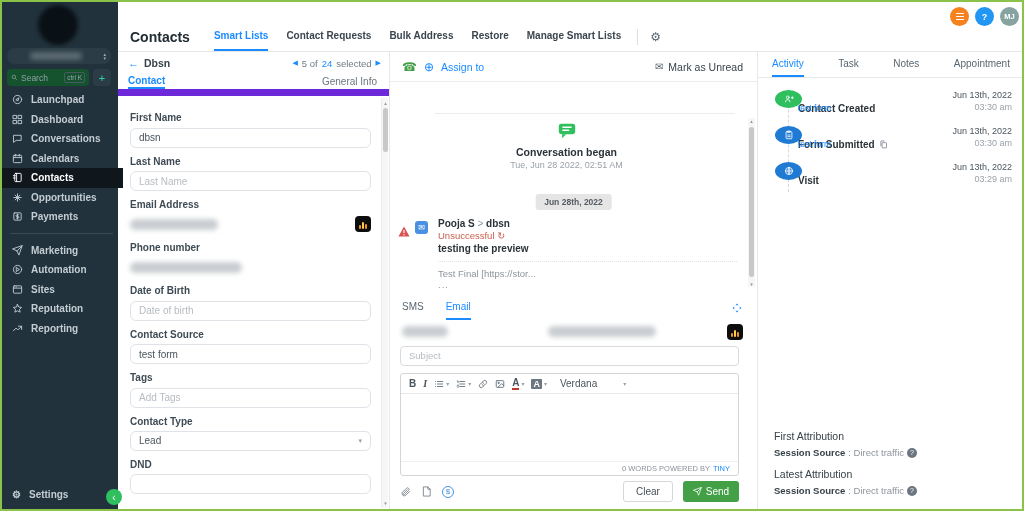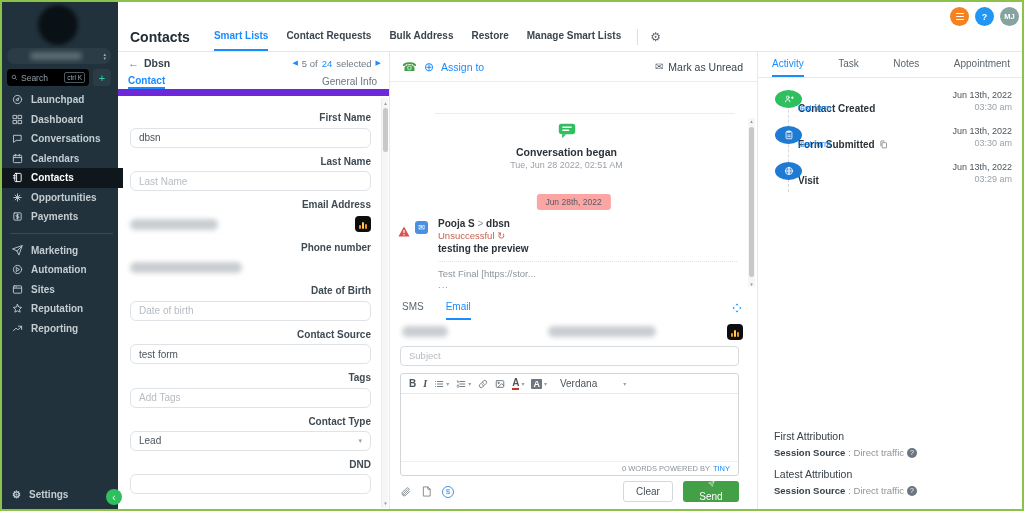--- a/index.html
+++ b/index.html
@@ -7,21 +7,21 @@
   body { font-family:"Liberation Sans",sans-serif; background:#fff; position:relative; overflow:hidden; color:#37424a; }
   .frame { position:absolute; inset:0; border:2px solid #8bc34a; pointer-events:none; z-index:90; }
 
   
   .sidebar { position:absolute; left:0; top:0; width:118px; height:511px; background:#22323c; z-index:5; }
   .logo { position:absolute; left:38px; top:5px; width:40px; height:40px; border-radius:50%; background:#0a1116; filter:blur(2px); }
   .account { position:absolute; left:7px; top:48px; width:104px; height:16px; background:#2b3c46; border-radius:8px; display:flex; align-items:center; justify-content:space-between; padding:0 5px; }
   .acc-blur { width:52px; height:8px; margin-left:18px; background:#5c6b73; border-radius:4px; filter:blur(2.5px); }
   .updown { display:flex; flex-direction:column; line-height:4px; font-size:5px; color:#9fadb4; }
   .searchrow { position:absolute; left:7px; top:69px; width:104px; height:17px; display:flex; gap:4px; }
-  .searchbox { flex:1; background:#000000; border-radius:4px; display:flex; align-items:center; padding:0 4px; gap:3px; }
+  .searchbox { flex:1; background:#14532d; border-radius:4px; display:flex; align-items:center; padding:0 4px; gap:3px; }
   .searchbox svg { width:7px; height:7px; stroke:#8fa0a9; fill:none; stroke-width:2.5; }
   .search-ph { font-size:8.5px; color:#8fa0a9; flex:1; }
   .kbd { font-size:6.5px; color:#9aa7ae; border:1px solid #4a5a63; border-radius:2px; padding:0 2px; line-height:9px; }
   .plusbtn { width:18px; background:#2b3c46; border-radius:4px; color:#2dd4a0; font-size:11px; display:flex; align-items:center; justify-content:center; }
   .nav { position:absolute; left:0; top:90px; width:123px; }
   .nav-item { height:19.5px; display:flex; align-items:center; padding-left:12px; gap:8px; font-size:10px; font-weight:bold; color:#c3cdd3; cursor:pointer; }
   .nav-item svg { width:11px; height:11px; stroke:currentColor; fill:none; stroke-width:2; stroke-linecap:round; stroke-linejoin:round; flex:0 0 auto; }
   .nav-item.active { background:#0f171c; color:#fff; }
   .nav-div { border-top:1px solid #394a54; margin:6px 10px 7px 10px; }
   .settings { position:absolute; left:0; bottom:7px; width:118px; height:19px; display:flex; align-items:center; gap:8px; padding-left:12px; font-size:10px; font-weight:bold; color:#c3cdd3; }
@@ -49,21 +49,21 @@
   .back { color:#1a8cff; font-size:11px; margin-right:5px; }
   .cp-name { font-size:10.5px; font-weight:bold; color:#37424a; }
   .pager { position:absolute; right:8px; display:flex; align-items:center; gap:4px; font-size:9.5px; color:#6f7a83; }
   .pager .arr { color:#1a8cff; font-size:7px; }
   .pager .cnt { color:#1a8cff; }
   .cp-tabs { height:22px; border-bottom:7px solid #6d28d9; display:flex; align-items:center; justify-content:space-between; padding:0 12px 0 10px; }
   .cp-tab { font-size:10px; font-weight:bold; color:#1a8cff; border-bottom:2px solid #1a8cff; height:100%; display:flex; align-items:center; }
   .cp-geninfo { font-size:10px; color:#6b7680; }
   .form { position:absolute; top:46px; bottom:0; left:0; right:10px; overflow:hidden; padding:14px 8px 0 12px; }
   .fld { margin-bottom:8px; }
-  .fld label { display:block; font-size:10px; font-weight:bold; color:#3f4b54; margin-bottom:4px;text-align:right; }
+  .fld label { display:block; font-size:10px; font-weight:bold; color:#3f4b54; margin-bottom:4px; }
   .fld input, .fld .sel { width:100%; height:20px; border:1px solid #dfe2e6; border-radius:6px; font-size:10px; color:#4a545c; padding:0 8px; font-family:inherit; background:#fff; }
   .fld input::placeholder { color:#b6bcc2; }
   .sel { display:flex; align-items:center; justify-content:space-between; }
   .sel .chev { color:#9aa2a9; font-size:7px; }
   .redline { height:20px; display:flex; align-items:center; justify-content:space-between; }
   .blurbar { height:11px; background:#c9cdd1; border-radius:6px; filter:blur(2.5px); }
   .flame { width:16px; height:16px; background:#0d0d0d; border-radius:4px; display:flex; align-items:flex-end; justify-content:center; gap:1px; padding-bottom:3px; }
   .flame i { display:block; width:2px; background:#f7941d; border-radius:1px; }
   .flame i:nth-child(1){height:4px;} .flame i:nth-child(2){height:7px; background:#ffcc4d;} .flame i:nth-child(3){height:5px;}
   .vscroll { position:absolute; width:7px; background:#f6f6f6; border-left:1px solid #ededed; }
@@ -77,21 +77,21 @@
   .ic-plus-circ { color:#1a8cff; font-size:12px; }
   .assign { color:#1a8cff; font-size:10.5px; }
   .mkunread { margin-left:auto; display:flex; gap:5px; align-items:center; font-size:10.5px; color:#37424a; }
   .mkunread .env { color:#56626b; font-size:10px; }
   .msgarea { position:relative; height:213px; }
   .msg-topline { position:absolute; left:45px; right:22px; top:31px; border-top:1px solid #ececec; }
   .began { position:absolute; left:0; right:14px; top:40px; text-align:center; }
   .chaticon { display:inline-block; }
   .began-title { font-size:10.5px; font-weight:bold; color:#2b3238; margin-top:2px; }
   .began-time { font-size:9px; color:#9aa2a9; margin-top:2px; }
-  .datepill { position:absolute; left:50%; transform:translateX(-50%); top:112px; background:#fca5a5; border-radius:3px; padding:3px 9px; font-size:8.5px; font-weight:normal; color:#555c63; }
+  .datepill { position:absolute; left:50%; transform:translateX(-50%); top:112px; background:#e5e5e5; border-radius:3px; padding:3px 9px; font-size:8.5px; font-weight:bold; color:#555c63; }
   .msg { position:absolute; left:8px; top:136px; right:20px; }
   .warn { position:absolute; left:0; top:8px; }
   .envbadge { position:absolute; left:17px; top:3px; width:13px; height:13px; border-radius:3px; background:#4a90e2; color:#fff; font-size:8px; display:flex; align-items:center; justify-content:center; }
   .msgbody { margin-left:40px; }
   .msg-names { font-size:10px; font-weight:bold; color:#2b3238; }
   .msg-names .sep { color:#8d959c; font-weight:normal; }
   .msg-status { font-size:9.5px; color:#c9604e; margin-top:1px; }
   .msg-subj { font-size:10px; font-weight:bold; color:#2b3238; margin-top:2px; }
   .msg-dot { border-top:1px dotted #e0e3e5; margin:7px 0 6px 0; }
   .msg-preview { font-size:9.5px; color:#8d959c; }
@@ -117,21 +117,21 @@
   .tb2 .seg { display:flex; align-items:center; gap:4px; padding:0 10px; height:100%; border-right:1px solid #e6e9eb; font-size:9.5px; color:#4a545c; }
   .tb2 .seg:first-child { padding-left:2px; width:88px; justify-content:space-between; border-right:1px solid #e6e9eb; }
   .tb2 .seg:last-child { border-right:none; }
   .ed-body { flex:1; background:#fff; }
   .ed-foot { height:14px; display:flex; align-items:center; justify-content:flex-end; gap:3px; padding:0 8px; font-size:7.5px; color:#8b939a; border-top:1px solid #eef0f1; }
   .ed-foot .tiny { color:#1a8cff; }
   .cmp-bottom { position:absolute; left:10px; right:18px; bottom:7px; height:21px; display:flex; align-items:center; gap:10px; }
   .cmp-bottom svg { width:11px; height:11px; stroke:#7d868d; fill:none; stroke-width:2; stroke-linecap:round; }
   .dollar { width:12px; height:12px; border-radius:50%; border:1.5px solid #4a90e2; color:#4a90e2; font-size:8px; display:flex; align-items:center; justify-content:center; }
   .btn-clear { margin-left:auto; width:50px; height:21px; border:1px solid #d5d8db; border-radius:3px; background:#fff; font-size:10px; color:#454f57; display:flex; align-items:center; justify-content:center; }
-  .btn-send { width:56px; height:21px; border:none; border-radius:3px; background:#43a047; color:#fff; font-size:10px; display:flex; align-items:center; justify-content:center; gap:4px;flex-direction:column; }
+  .btn-send { width:56px; height:21px; border:none; border-radius:3px; background:#43a047; color:#fff; font-size:10px; display:flex; align-items:center; justify-content:center; gap:4px; }
   .btn-send svg { width:9px; height:9px; stroke:#fff; fill:none; stroke-width:2; stroke-linejoin:round; }
 
   
   .rpanel { position:absolute; left:758px; top:52px; width:266px; height:457px; background:#fff; }
   .rtabs { height:26px; border-bottom:1px solid #e8e8e8; display:flex; align-items:center; padding:0 14px; justify-content:space-between; }
   .rtab { font-size:10px; color:#5a6670; height:100%; display:flex; align-items:center; border-bottom:2px solid transparent; }
   .rtab.active { color:#1a8cff; border-bottom-color:#1a8cff; }
   .timeline { position:relative; padding-top:10px; }
   .tl-dots { position:absolute; left:30px; top:22px; height:92px; border-left:1px dashed #d5d9dc; }
   .tl-item { position:relative; height:36px; }

